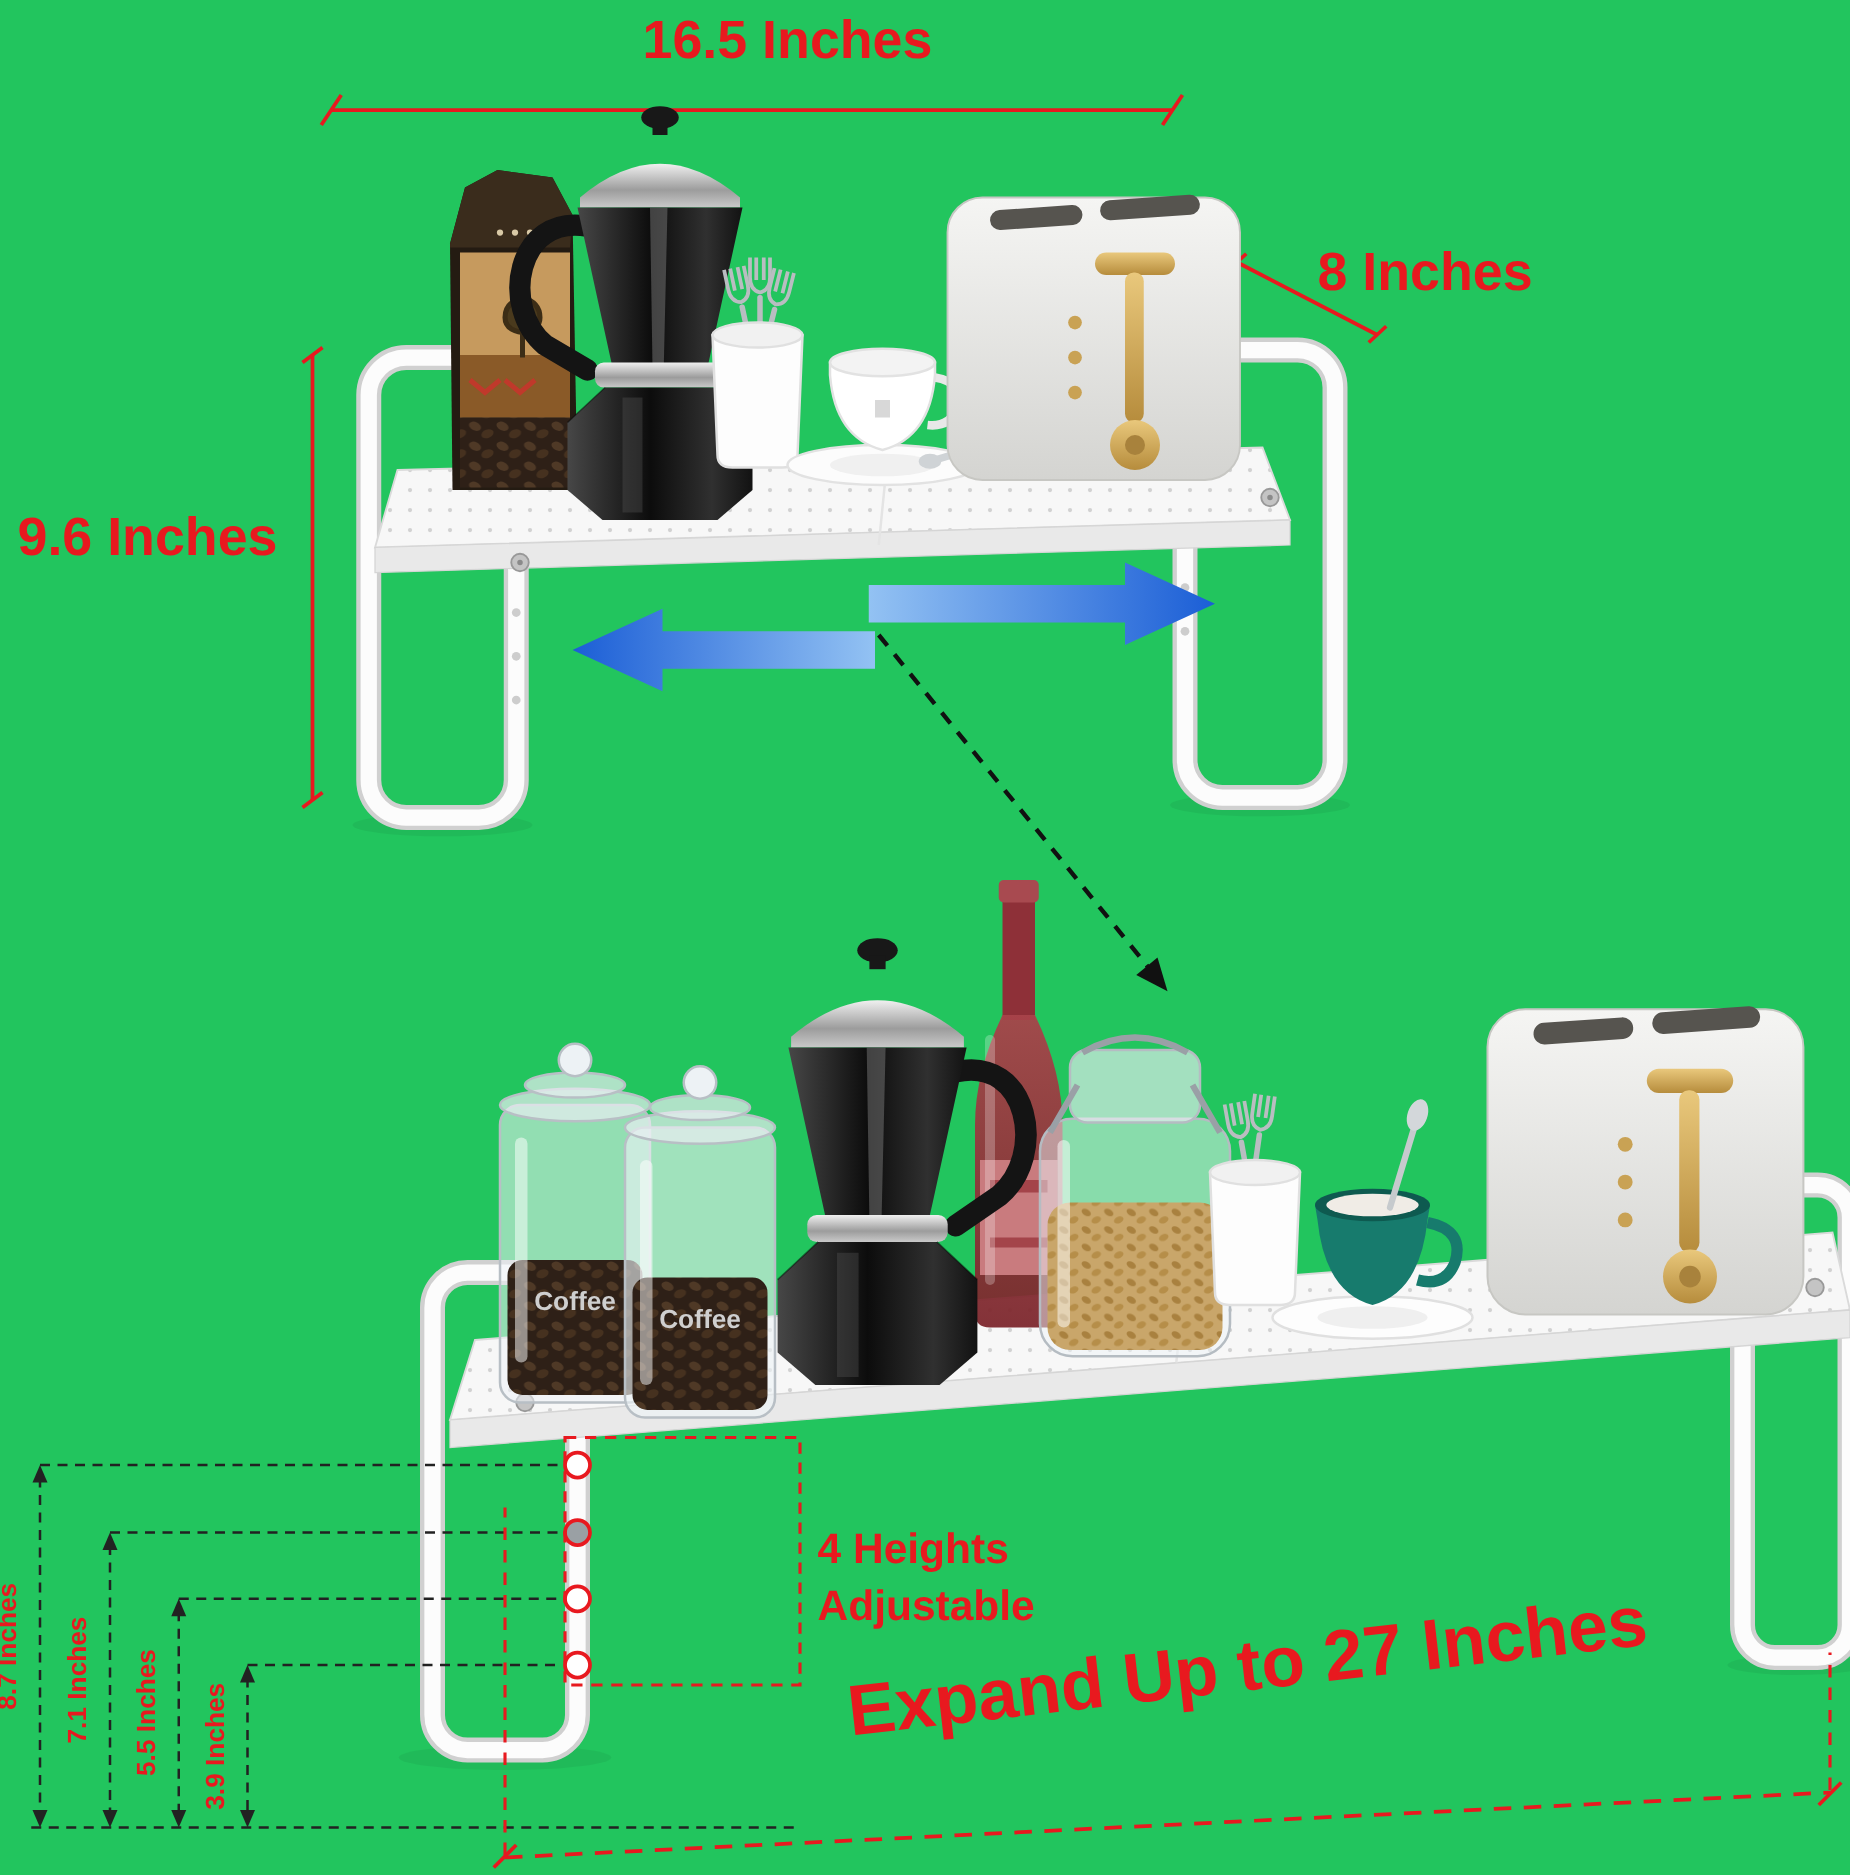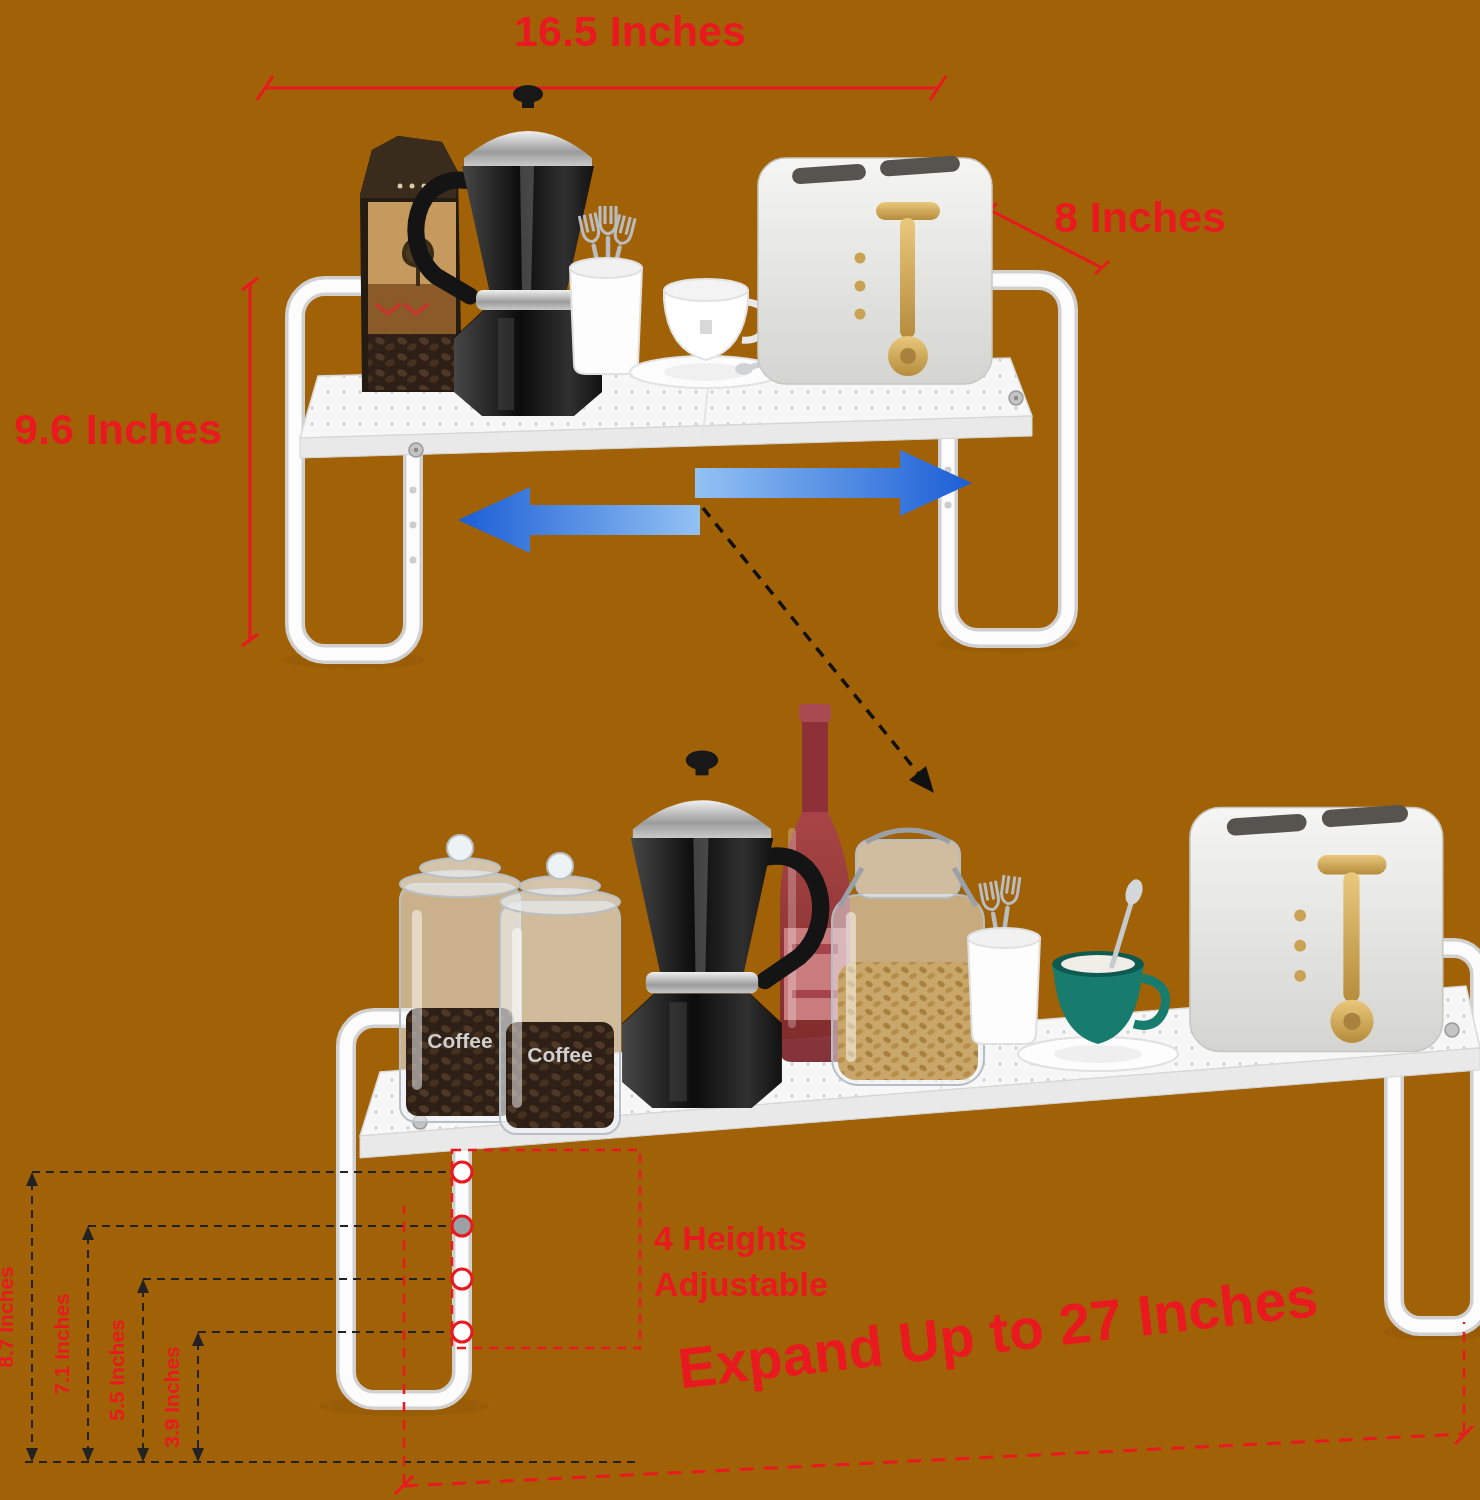--- a/index.html
+++ b/index.html
@@ -1,16 +1,16 @@
 <!DOCTYPE html>
 <html><head>
 <meta charset="utf-8">
 <style>
   html,body{margin:0;padding:0;background:#ffffff;}
-  .canvas{position:relative;width:1480px;height:1500px;background:#a16207;overflow:hidden;
+  .canvas{position:relative;width:1480px;height:1500px;background:#22c55e;overflow:hidden;
           font-family:"Liberation Sans",sans-serif;}
   svg{position:absolute;left:0;top:0;}
   text{font-family:"Liberation Sans",sans-serif;font-weight:700;}
   .red{fill:#e8191f;}
   .redstroke{stroke:#e8191f;}
   .blk{stroke:#222222;}
 </style>
 </head>
 <body>
 

